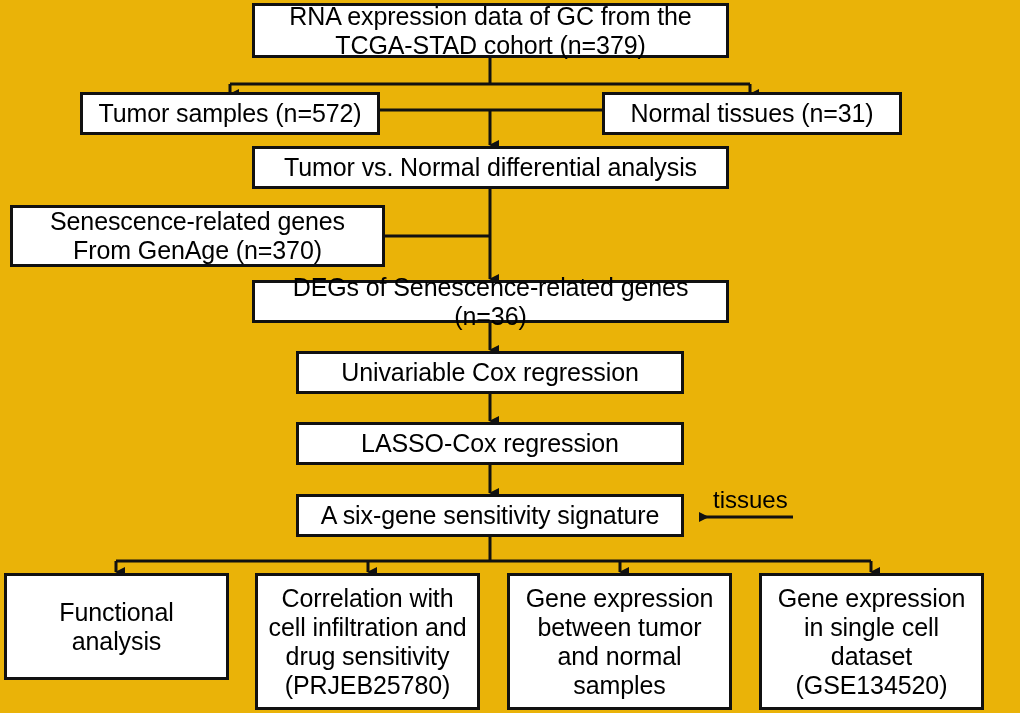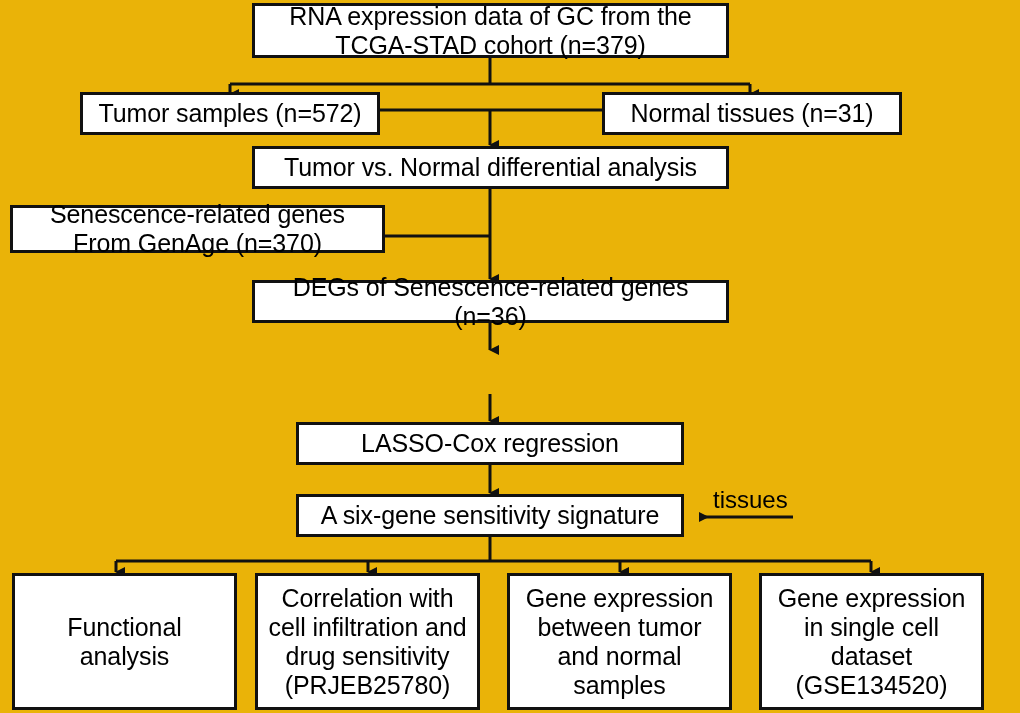--- a/index.html
+++ b/index.html
@@ -99,34 +99,35 @@
 
   <div class="node" style="left:252px; top:3px; width:477px; height:55px;">RNA expression data of GC from the
 TCGA-STAD cohort (n=379)</div>
 
   <div class="node" style="left:80px; top:92px; width:300px; height:43px;">Tumor samples (n=572)</div>
 
   <div class="node" style="left:602px; top:92px; width:300px; height:43px;">Normal tissues (n=31)</div>
 
   <div class="node" style="left:252px; top:146px; width:477px; height:43px;">Tumor vs. Normal differential analysis</div>
 
-  <div class="node" style="left:10px; top:205px; width:375px; height:48px;">Senescence-related genes
+  <div class="node" style="left:10px; top:205px; width:375px; height:62px;">Senescence-related genes
 From GenAge (n=370)</div>
 
   <div class="node" style="left:252px; top:280px; width:477px; height:43px;">DEGs of Senescence-related genes (n=36)</div>
 
+  <div class="node" style="left:296px; top:351px; width:388px; height:43px;">Univariable Cox regression</div>
 
   <div class="node" style="left:296px; top:422px; width:388px; height:43px;">LASSO-Cox regression</div>
 
   <div class="node" style="left:296px; top:494px; width:388px; height:43px;">A six-gene sensitivity signature</div>
 
 
   <span class="edge-label" style="left:713px; top:488px;">tissues</span>
 
-  <div class="node" style="left:12px; top:573px; width:225px; height:137px;">Functional
+  <div class="node" style="left:4px; top:573px; width:225px; height:107px;">Functional
 analysis</div>
 
   <div class="node" style="left:255px; top:573px; width:225px; height:137px;">Correlation with
 cell infiltration and
 drug sensitivity
 (PRJEB25780)</div>
 
   <div class="node" style="left:507px; top:573px; width:225px; height:137px;">Gene expression
 between tumor
 and normal

